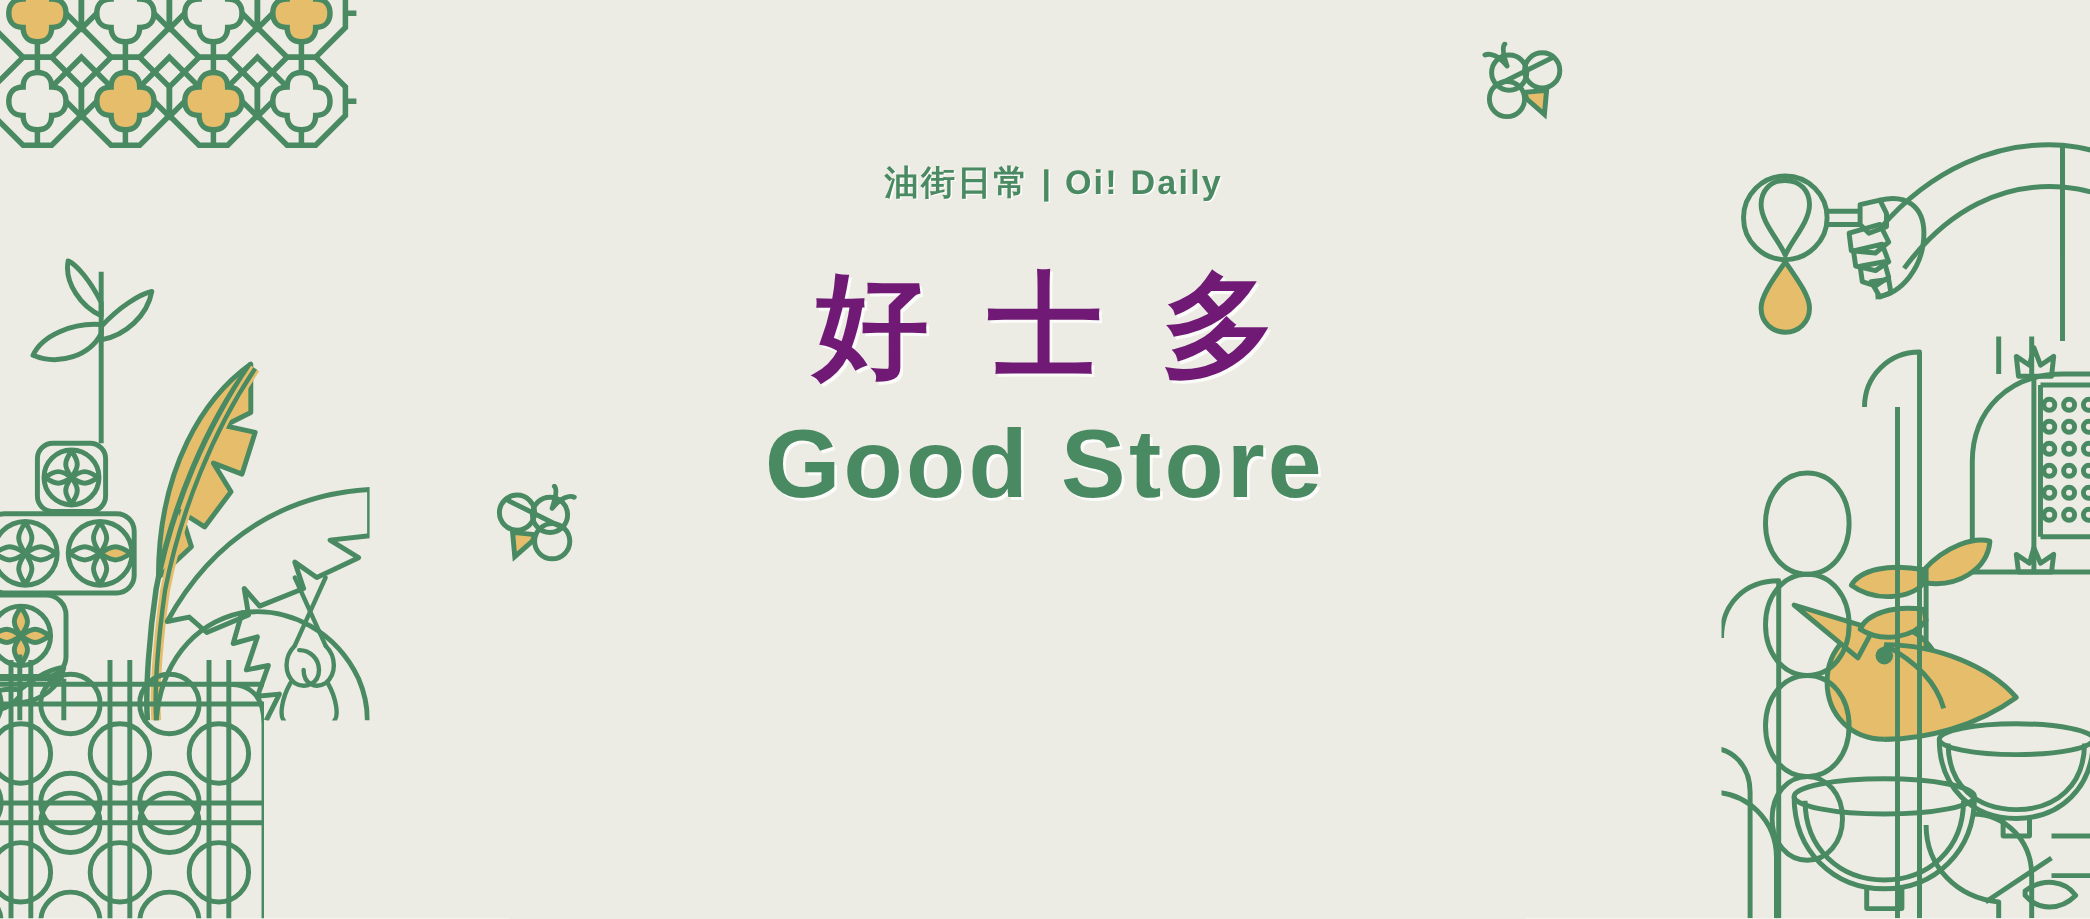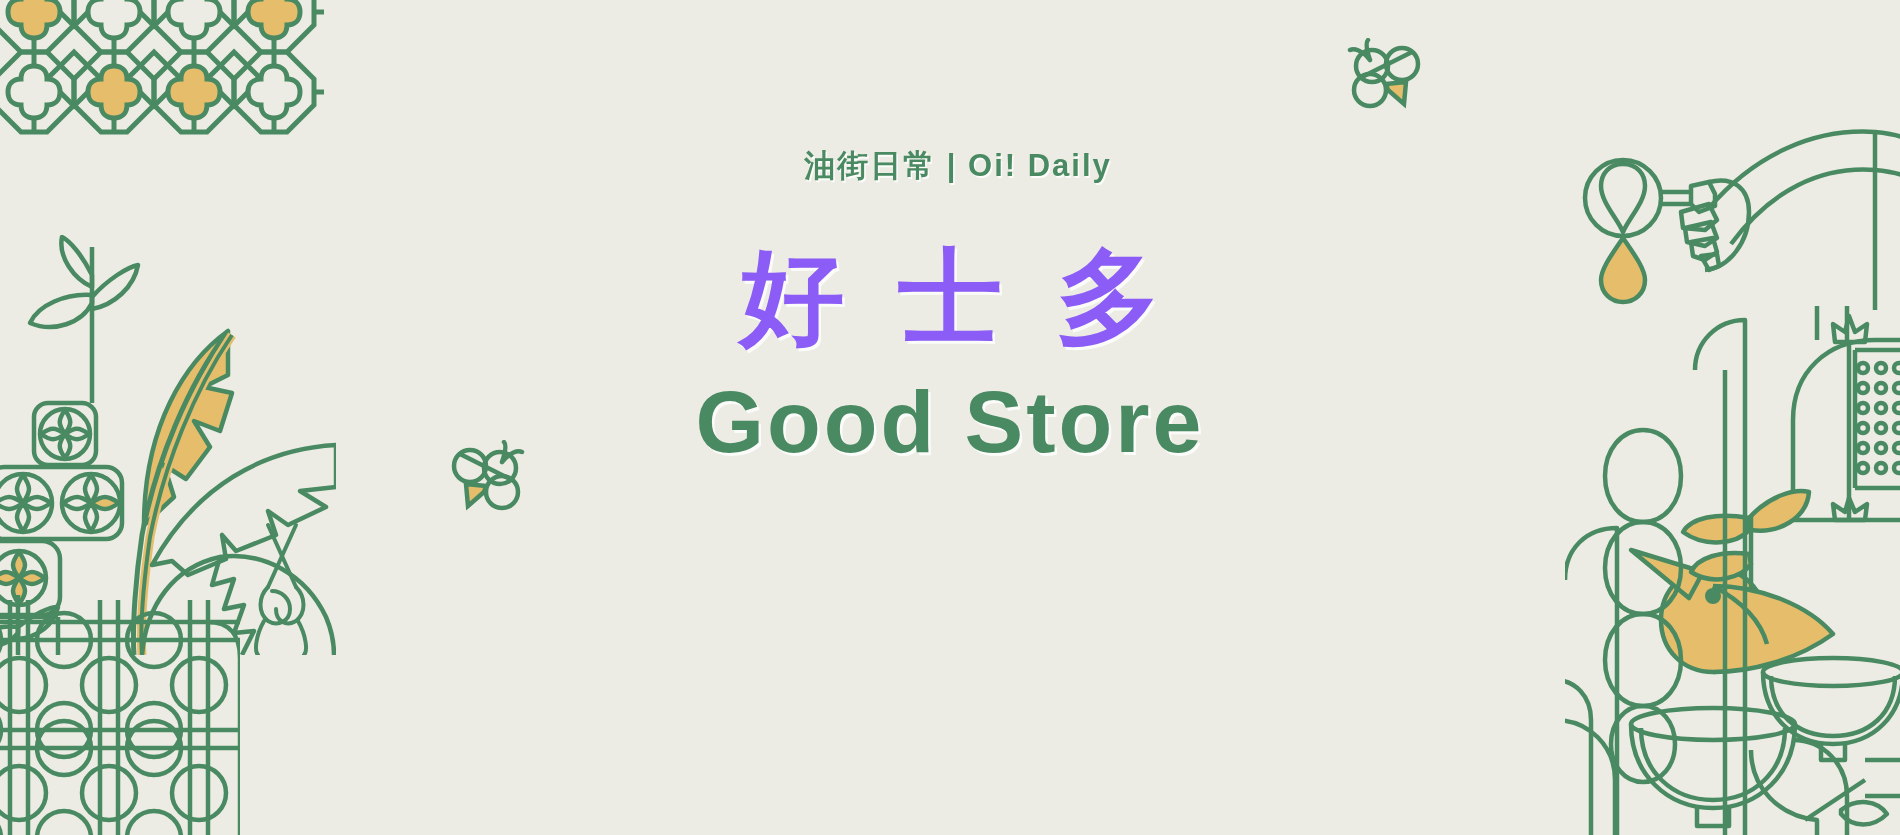--- a/index.html
+++ b/index.html
@@ -40,21 +40,21 @@
     font-size:31px;
     font-weight:bold;
     letter-spacing:2px;
     line-height:1;
     white-space:nowrap;
     text-shadow:1.5px 1.5px 0 rgba(255,255,255,.85);
     margin-left:16px;
   }
   #title-cn {
     margin-top:64px;
-    color:#8b5cf6;
+    color:#701a75;
     font-size:104px;
     font-weight:bold;
     line-height:1;
     letter-spacing:54px;
     text-indent:54px;
     white-space:nowrap;
     text-shadow:2.5px 2.5px 0 rgba(255,255,255,.8);
   }
   #title-en {
     margin-top:29px;

